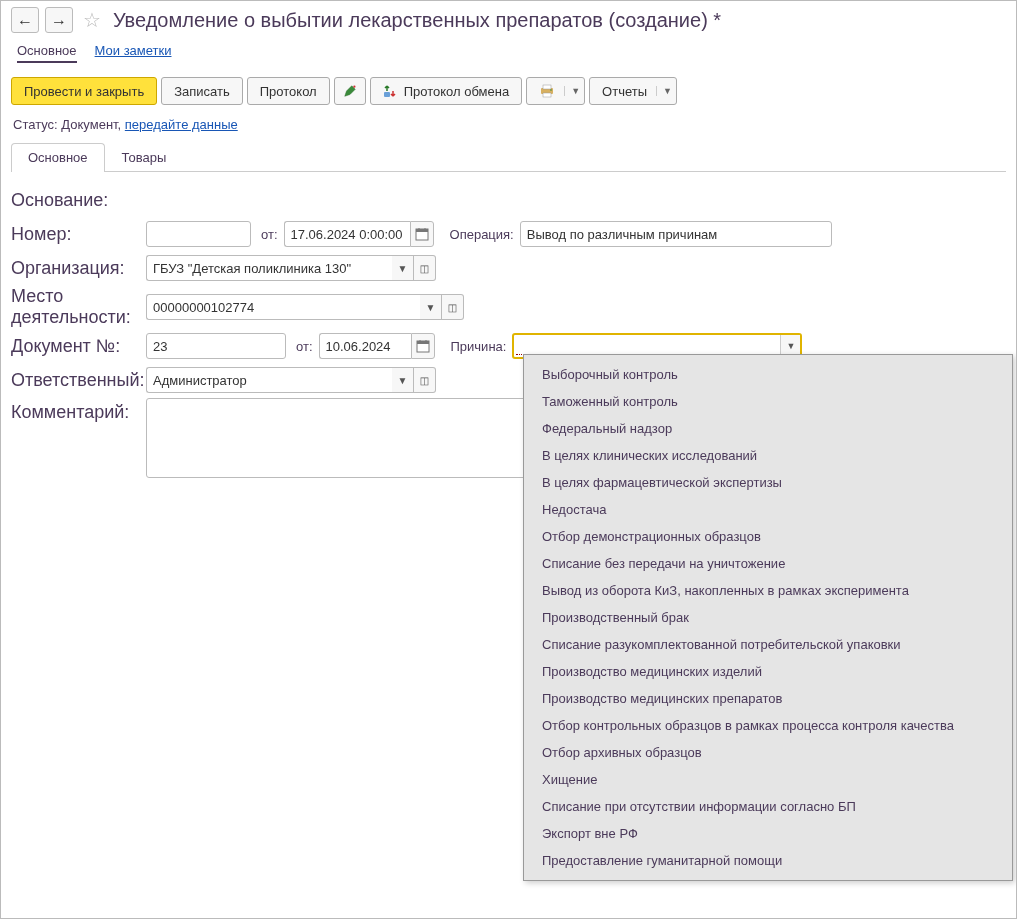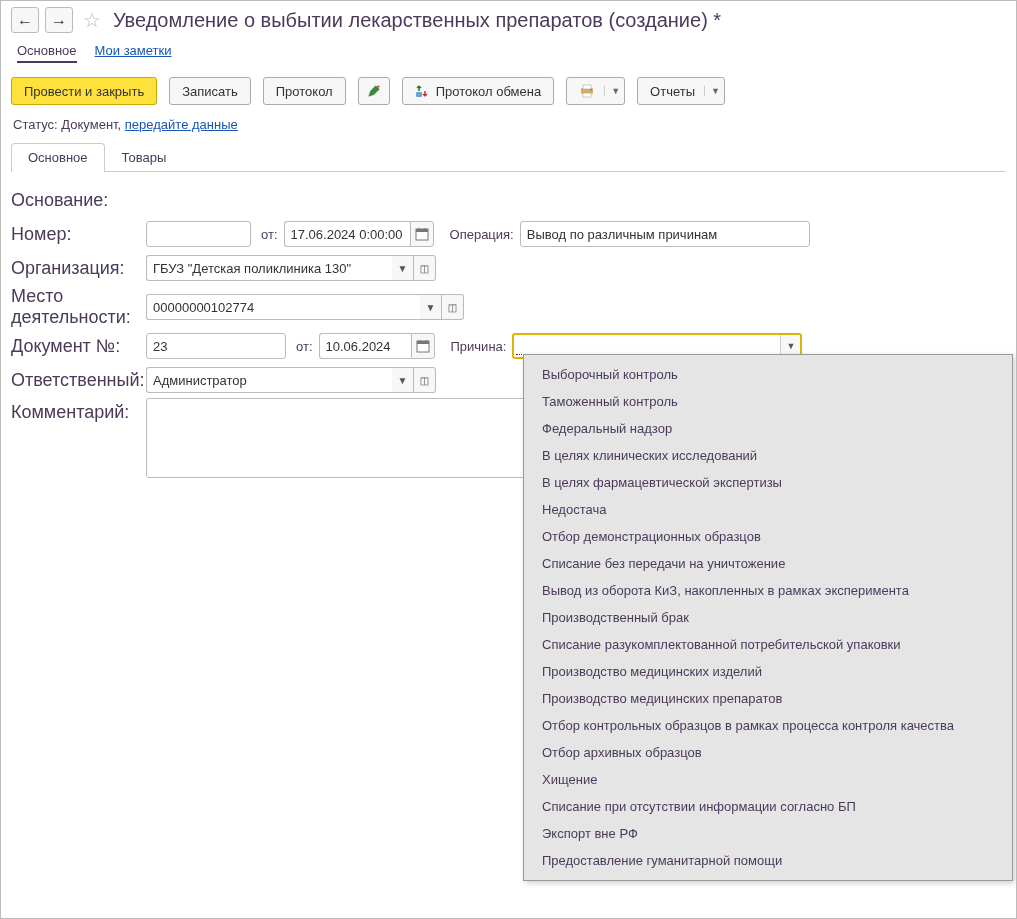--- a/index.html
+++ b/index.html
@@ -67,21 +67,21 @@
     border-bottom: 2px solid #4b3a5a;
   }
   .top-tab.link {
     color: #1856b5;
     text-decoration: underline;
     border-bottom: none;
   }
   .toolbar {
     display: flex;
     align-items: center;
-    gap: 12px;
+    gap: 4px;
     margin-bottom: 12px;
   }
   .btn {
     height: 28px;
     border: 1px solid #aaa;
     background: #f7f7f7;
     border-radius: 3px;
     padding: 0 12px;
     font-size: 13px;
     color: #333;
@@ -375,21 +375,21 @@
         <div class="date-btn">
           <svg class="cal-svg" viewBox="0 0 14 14">
             <rect x="1" y="2" width="12" height="11" fill="#fff" stroke="#777" stroke-width="1"></rect>
             <rect x="1" y="2" width="12" height="3" fill="#777"></rect>
             <line x1="4" y1="1" x2="4" y2="4" stroke="#777" stroke-width="1"></line>
             <line x1="10" y1="1" x2="10" y2="4" stroke="#777" stroke-width="1"></line>
           </svg>
         </div>
       </div>
       <div class="form-label-inline" style="margin-left:16px">Операция:</div>
-      <input class="text-input" style="width: 290px;" value="Вывод по различным причинам">
+      <input class="text-input" style="width: 312px;" value="Вывод по различным причинам">
     </div>
 
     <div class="form-row">
       <div class="form-label">Организация:</div>
       <div class="ref-input" style="width:290px">
         <div class="text-part" style="flex:1">ГБУЗ "Детская поликлиника 130"</div>
         <div class="ref-btn">
             <span>▼</span>
           </div>
         <div class="ref-btn">

